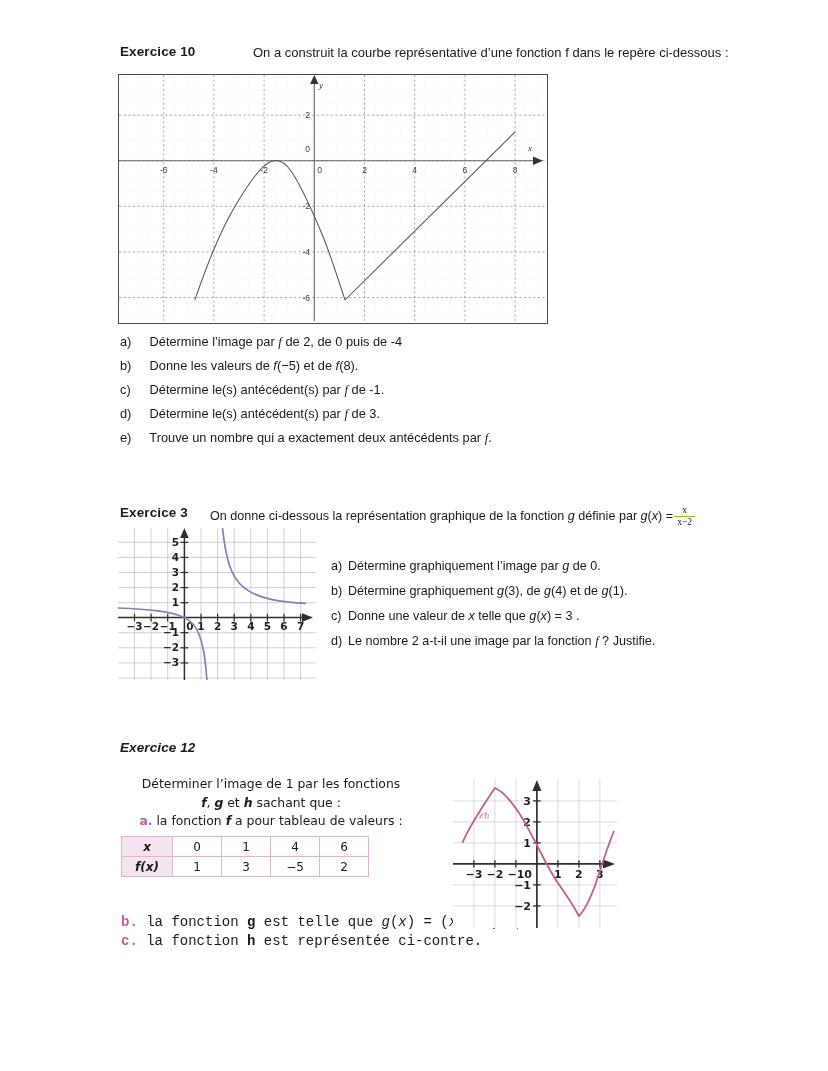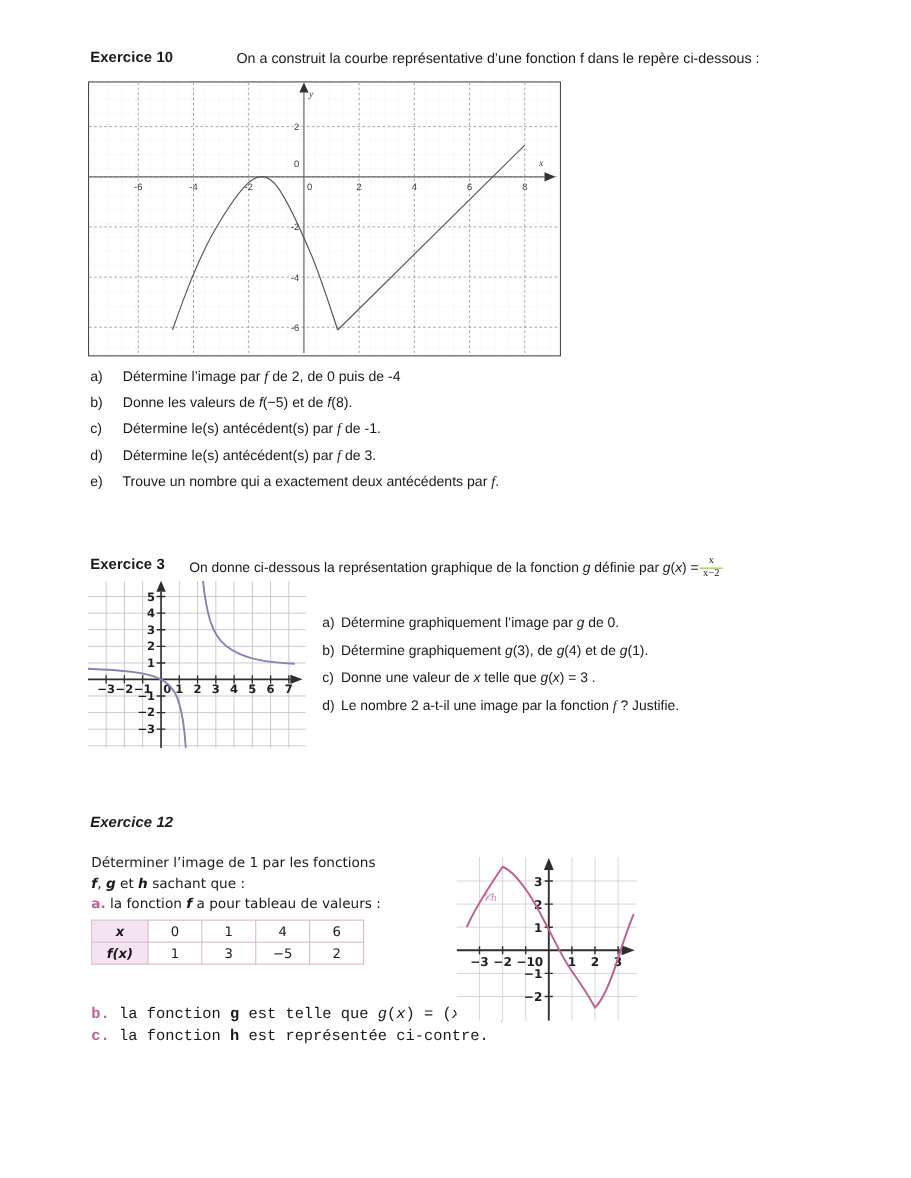--- a/index.html
+++ b/index.html
@@ -13,20 +13,21 @@
     position: relative;
     font-family: "Liberation Sans", sans-serif;
     color: #1a1a1a;
     overflow: hidden;
   }
 
   .page {
     position: absolute;
     inset: 0;
     background: #fff;
+    margin-left: 38px;
   }
 
   
   .ex-head {
     font-weight: bold;
     font-size: 13.5px;
     letter-spacing: 0.1px;
   }
   .serif-it {
     font-family: "Liberation Serif", serif;
@@ -160,21 +161,21 @@
   #ex12-body {
     position: absolute;
     left: 83px;
     top: 775px;
     width: 300px;
     font-family: "DejaVu Sans", sans-serif;
     font-size: 12.4px;
     color: #1a1a1a;
     line-height: 18.5px;
   }
-  #ex12-body .line { white-space: nowrap; }
+  #ex12-body .line { white-space: nowrap; text-align: center; }
   #ex12-body .itm { color: #c0609a; font-weight: bold; }
   #ex12-body b.fn { font-style: italic; font-weight: bold; }
 
   #ex12-table {
     position: absolute;
     left: 83px;
     top: 836px;
     border-collapse: collapse;
     font-family: "DejaVu Sans", sans-serif;
     font-size: 12px;

